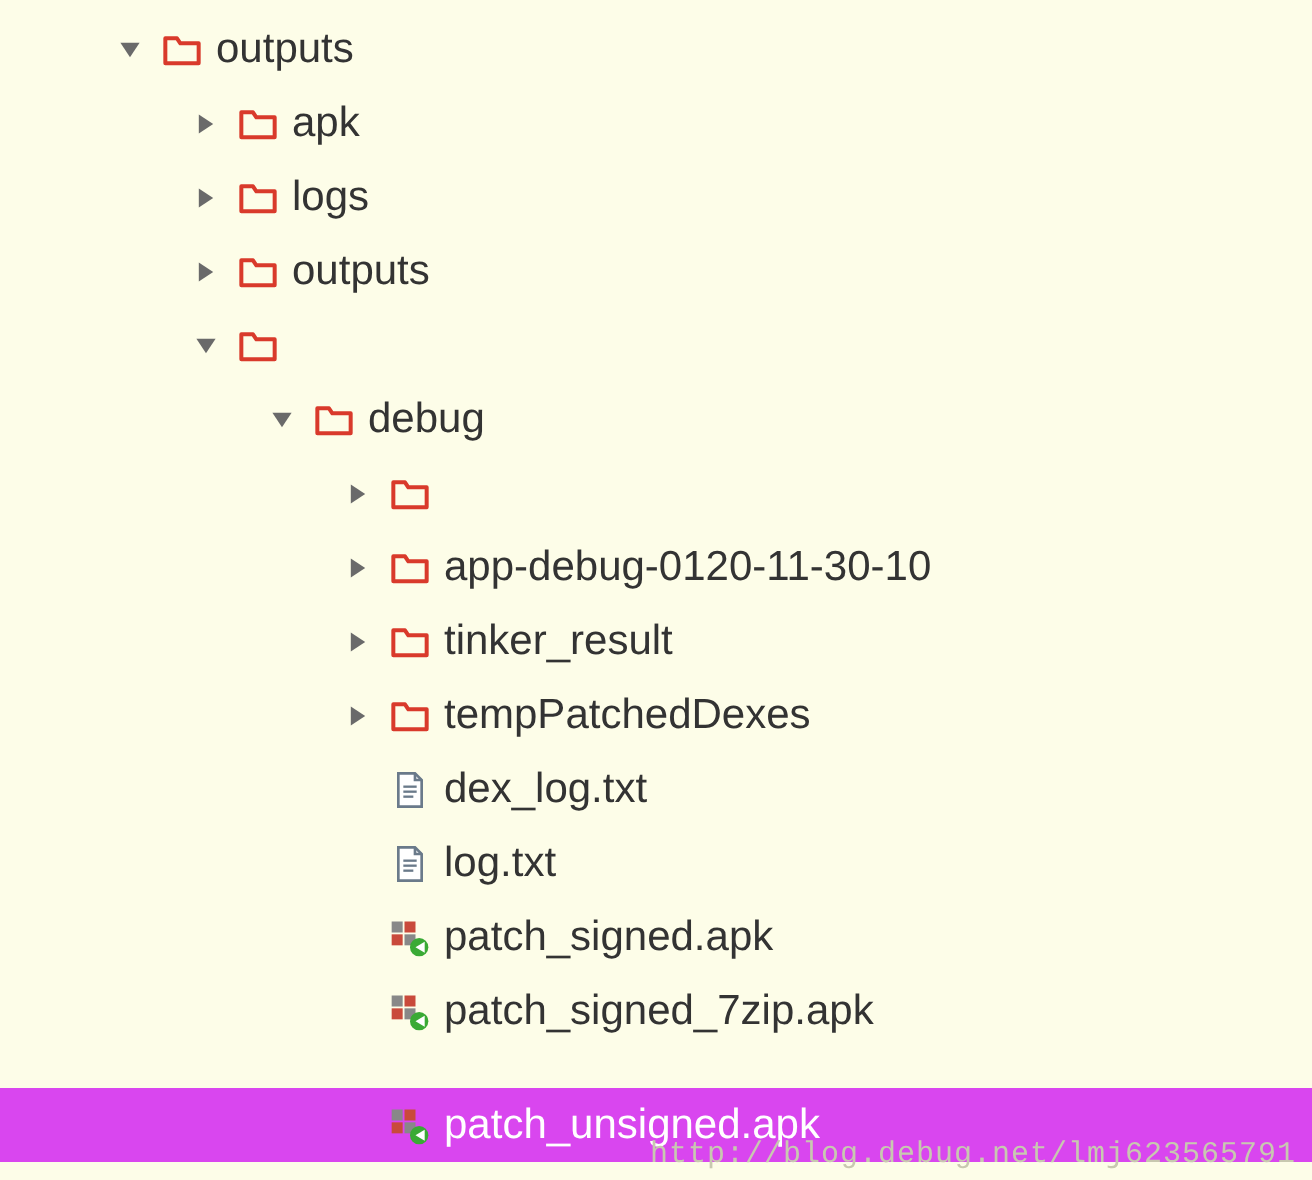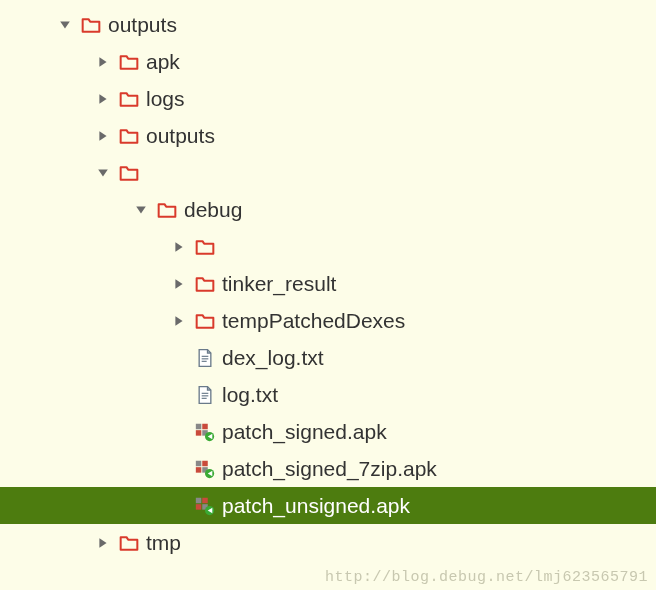--- a/index.html
+++ b/index.html
@@ -14,22 +14,23 @@
       position: relative;
     }
     .tree { padding-top: 6px; }
     .node {
       display: flex;
       align-items: center;
       height: 37px;
       white-space: nowrap;
     }
     .node.selected {
-      background: #4d7c0f;
+      background: #d946ef;
       color: #fff;
+      margin-top: 20px;
     }
     .indent { display: inline-block; }
     .arrow {
       width: 18px;
       height: 18px;
       display: inline-flex;
       align-items: center;
       justify-content: center;
       margin-right: 6px;
       flex-shrink: 0;
@@ -161,20 +162,34 @@
       <span class="arrow">
         <svg viewBox="0 0 10 10">
           <polygon points="2,1 8,5 2,9" fill="#6a6a6a"></polygon>
         </svg>
       </span>
       <span class="icon">
         <svg viewBox="0 0 24 24" width="22" height="20">
           <path d="M2 5 h7 l2 3 h11 v12 h-20 z" fill="none" stroke="#d93a2b" stroke-width="2.4" stroke-linejoin="round"></path>
         </svg>
       </span>
+      <span class="label">app-debug-0120-11-30-10</span>
+    </div>
+    <div class="node">
+      <span class="indent" style="width: 170px;"></span>
+      <span class="arrow">
+        <svg viewBox="0 0 10 10">
+          <polygon points="2,1 8,5 2,9" fill="#6a6a6a"></polygon>
+        </svg>
+      </span>
+      <span class="icon">
+        <svg viewBox="0 0 24 24" width="22" height="20">
+          <path d="M2 5 h7 l2 3 h11 v12 h-20 z" fill="none" stroke="#d93a2b" stroke-width="2.4" stroke-linejoin="round"></path>
+        </svg>
+      </span>
       <span class="label">tinker_result</span>
     </div>
     <div class="node">
       <span class="indent" style="width: 170px;"></span>
       <span class="arrow">
         <svg viewBox="0 0 10 10">
           <polygon points="2,1 8,5 2,9" fill="#6a6a6a"></polygon>
         </svg>
       </span>
       <span class="icon">

